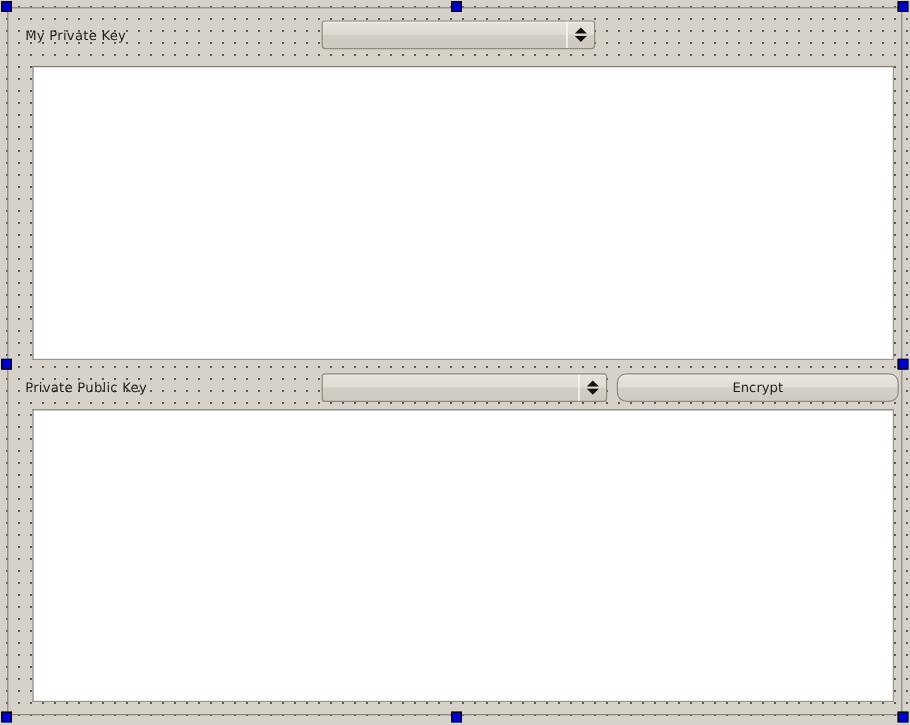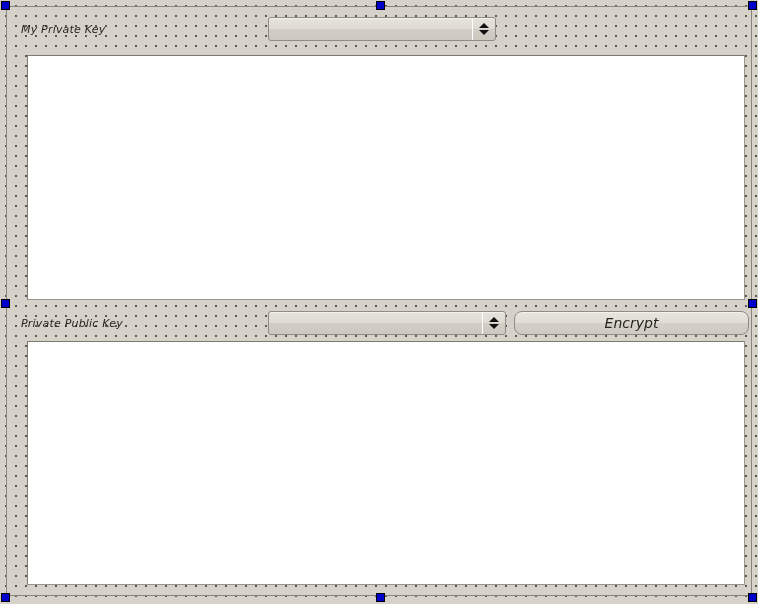--- a/index.html
+++ b/index.html
@@ -21,21 +21,20 @@
     position: absolute;
     left: 0;
     top: 0;
     width: 758px;
     height: 604px;
     background-color: #d6d2ca;
     background-image:
       radial-gradient(circle at 1px 1px, #5d5a52 0.9px, rgba(0,0,0,0) 1.1px);
     background-size: 10px 10px;
     background-position: 5px 5px;
-    font-style: italic;
   }
 
   
   #selected-widget {
     position: absolute;
     left: 6px;
     top: 6px;
     width: 746px;
     height: 590px;
     box-sizing: border-box;
@@ -117,21 +116,21 @@
     position: absolute;
     box-sizing: border-box;
     height: 24px;
     border: 1px solid #908b81;
     border-radius: 8px;
     background: linear-gradient(to bottom, #e8e5de 0%, #e0ddd5 48%, #d4d0c7 52%, #cfcbc2 100%);
     box-shadow: inset 0 1px 0 #f4f2ee;
     display: flex;
     align-items: center;
     justify-content: center;
-    font-size: 14px;
+    font-size: 11px;
     color: #25231f;
     cursor: default;
   }
   #encrypt-button { left: 499px; top: 4px; width: 235px; }
 
   
   .text-area {
     position: absolute;
     box-sizing: border-box;
     background: #ffffff;

